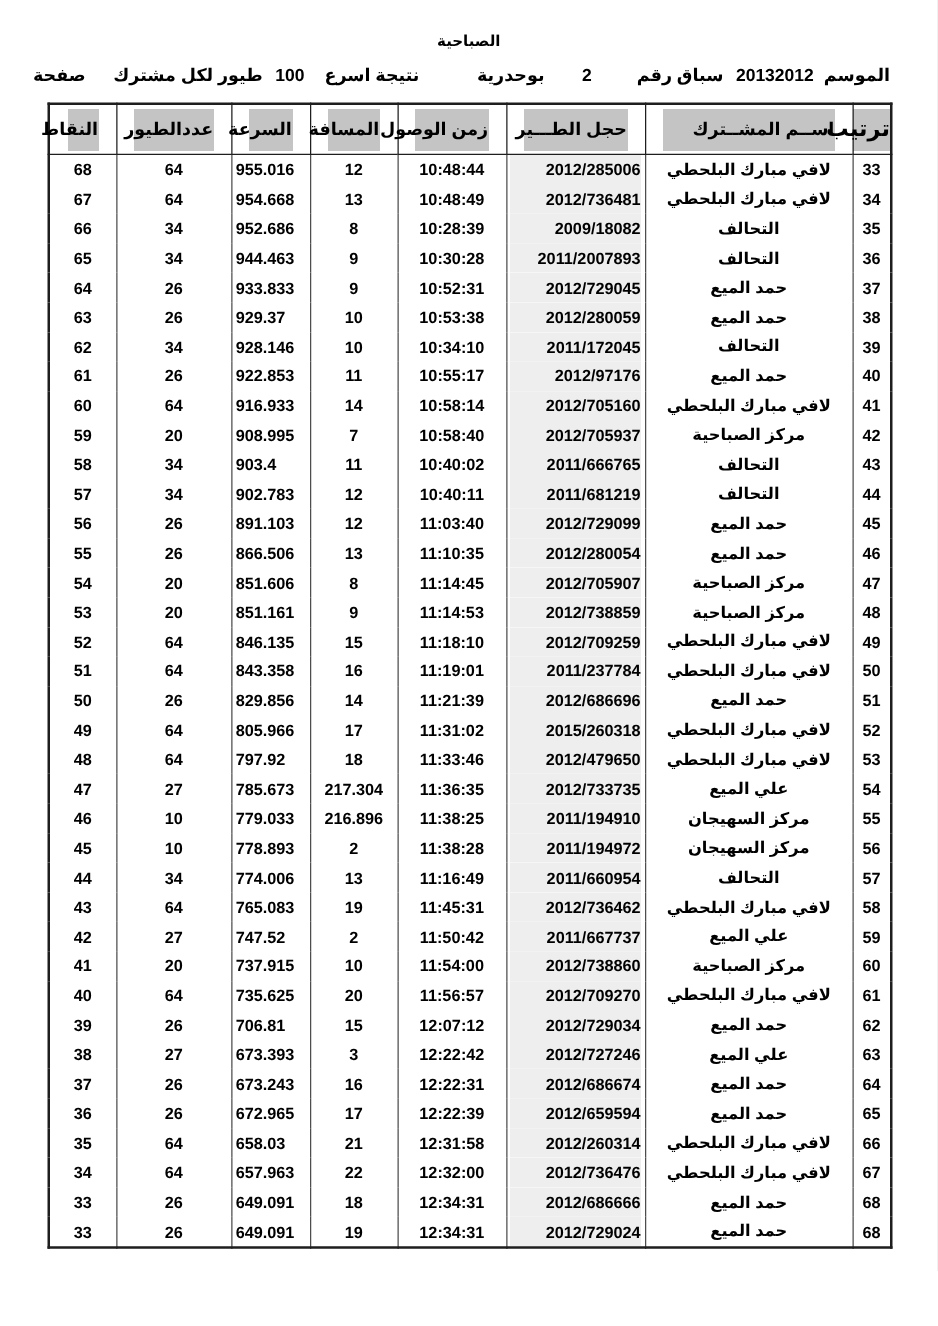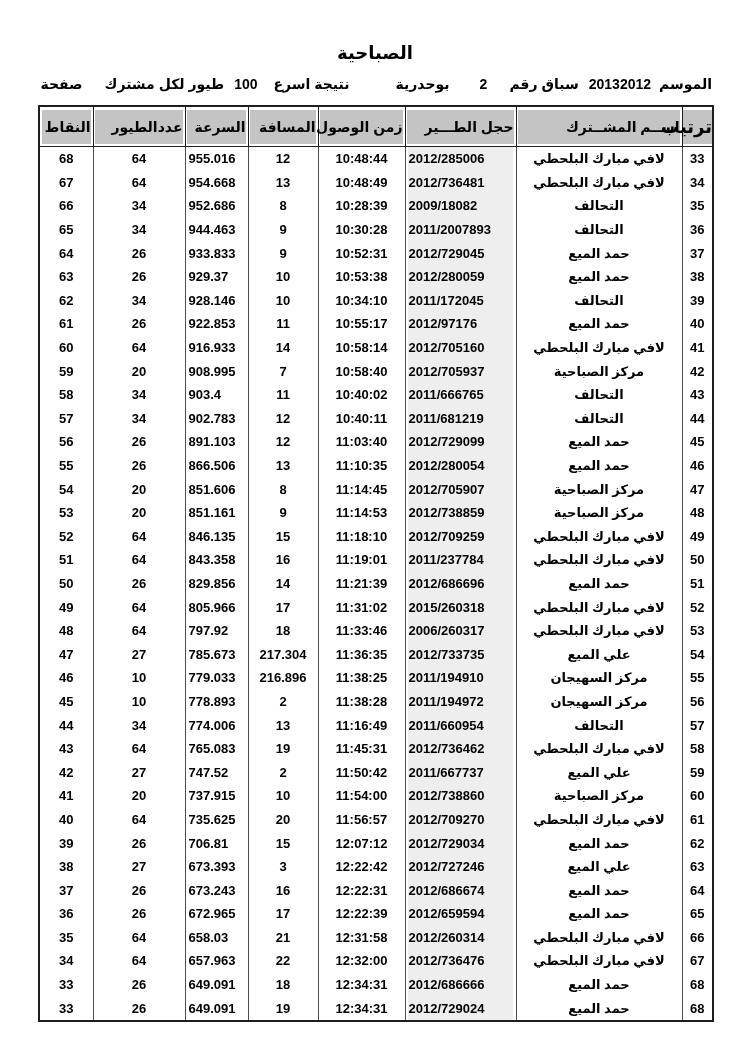--- a/index.html
+++ b/index.html
@@ -10,61 +10,61 @@
     --border-mid:#4d4d4d;
     --text:#000000;
   }
   html,body{margin:0;padding:0;background:#e8e8e8;}
   .page{
     width:750px;height:1061px;margin:0 auto;background:var(--page-bg);
     font-family:"Liberation Sans","DejaVu Sans",sans-serif;
     font-weight:bold;color:var(--text);overflow:hidden;position:relative;
   }
   .title{
-    padding-top:42px;text-align:center;font-size:18px;direction:rtl;
+    padding-top:26px;text-align:center;font-size:12px;direction:rtl;
   }
   .meta{
     direction:rtl;display:flex;align-items:baseline;white-space:nowrap;
     margin:12px 38px 0 38px;font-size:14px;
   }
   .meta span{flex:0 0 auto;}
   .m-season-label{margin-left:8px;}
   .m-season-value{margin-left:10px;}
-  .m-race-label{margin-left:22px;}
+  .m-race-label{margin-left:36px;}
   .m-race-value{margin-left:30px;}
   .m-location{margin-left:46px;text-align:center;}
   .m-result-label{margin-left:16px;}
   .m-result-value{margin-left:10px;}
   .m-per-member{margin-left:22px;}
   .m-page-label{margin-left:54px;}
   table.results{
     direction:rtl;border-collapse:collapse;table-layout:fixed;
     width:674px;margin:13px 38px 0 38px;
     border:2px solid var(--border-dark);
   }
   table.results th{
     border:1px solid var(--border-dark);
     background:var(--header-bg);
     background-clip:content-box;
-    padding:3px 2px;height:33px;
+    padding:3px 14px;height:33px;
     font-size:14px;text-align:right;vertical-align:middle;
     overflow:visible;white-space:nowrap;
   }
   table.results th.h-center{text-align:center;font-size:18px;padding:3px 0;}
   table.results td{
     border-left:1px solid var(--border-mid);
     border-right:1px solid var(--border-mid);
     border-top:none;border-bottom:none;
     height:23.6px;padding:0 3px;font-size:13px;vertical-align:middle;
     white-space:nowrap;overflow:hidden;
   }
   td.col-rank{text-align:center;font-size:13.5px;padding:0;}
   td.col-name{text-align:center;font-size:12px;padding-left:2px;padding-right:3px;}
   td.col-ring{
-    direction:ltr;
+    direction:ltr;text-align:right;
     background:var(--ring-cell-bg);background-clip:content-box;
     padding:1px 5px;
     margin-left:14px;
   }
   td.col-time{direction:ltr;text-align:center;padding-right:5px;}
   td.col-dist{text-align:center;}
   td.col-speed{direction:ltr;text-align:left;padding-right:4px;}
   td.col-birds{text-align:center;}
   td.col-points{text-align:center;}
 </style>
@@ -308,21 +308,21 @@
     <td class="col-ring">2015/260318</td>
     <td class="col-time">11:31:02</td>
     <td class="col-dist">17</td>
     <td class="col-speed">805.966</td>
     <td class="col-birds">64</td>
     <td class="col-points">49</td>
   </tr>
         <tr>
     <td class="col-rank">53</td>
     <td class="col-name">لافي مبارك البلحطي</td>
-    <td class="col-ring">2006/260317</td>
+    <td class="col-ring">2012/479650</td>
     <td class="col-time">11:33:46</td>
     <td class="col-dist">18</td>
     <td class="col-speed">797.92</td>
     <td class="col-birds">64</td>
     <td class="col-points">48</td>
   </tr>
         <tr>
     <td class="col-rank">54</td>
     <td class="col-name">علي الميع</td>
     <td class="col-ring">2012/733735</td>

